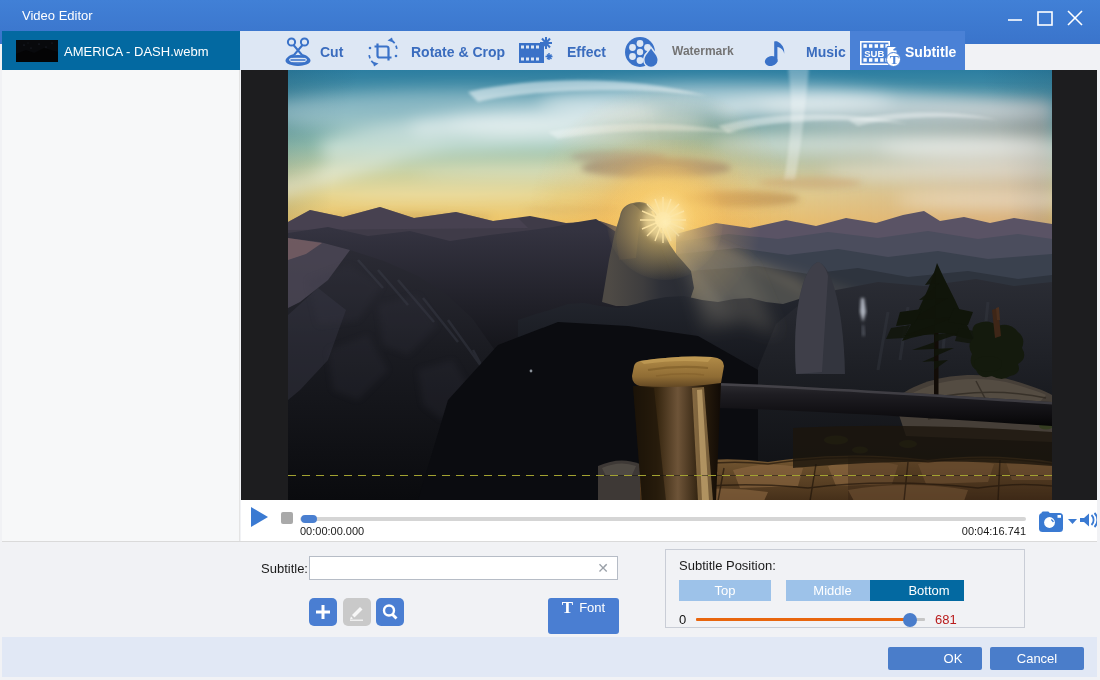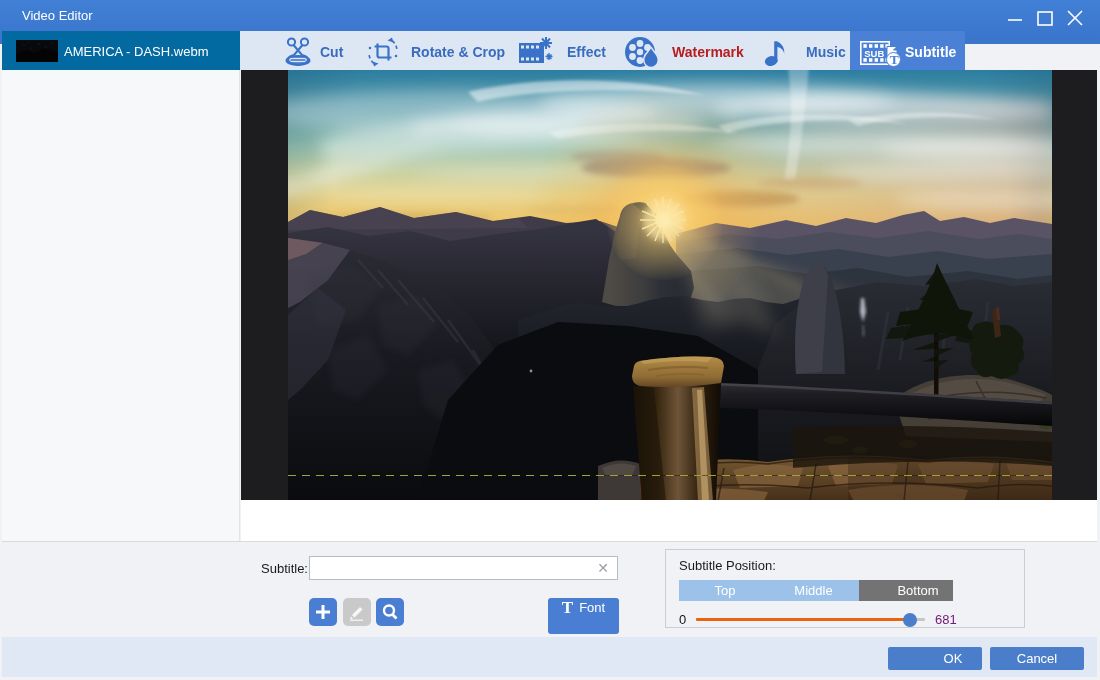--- a/index.html
+++ b/index.html
@@ -48,27 +48,27 @@
 #btn-plus { left:307px; }
 #btn-pencil { left:341px; background:#c9c9c9; }
 #btn-search { left:374px; }
 #btn-font { left:546px; top:56px; width:71px; height:36px; background:#4a7ed2; border-radius:3px; color:#ffffff; text-align:center; }
 #btn-font .T { font-family:"Liberation Serif",serif; font-size:17px; font-weight:bold; vertical-align:-1px; }
 #btn-font .f { font-size:13px; margin-left:6px; }
 #groupbox { left:663px; top:7px; width:360px; height:79px; border:1px solid #c9cdd6; }
 #lbl-pos { left:13px; top:8px; font-size:13px; color:#1a1a1a; }
 .posbtn { position:absolute; top:30px; height:21px; background:#9dc2e9; color:#fff; font-size:13px; text-align:center; line-height:21px; }
 #pos-top { left:13px; width:92px; }
-#pos-mid { left:101px; width:93px; }
-#pos-bot { left:193px; width:94px; background:#737373;padding-left:24px; }
+#pos-mid { left:120px; width:93px; }
+#pos-bot { left:204px; width:94px; background:#0369a1;padding-left:24px; }
 #lbl-0 { left:13px; top:62px; font-size:13px; color:#111; }
 #oline { left:30px; top:68px; width:213px; height:3px; background:#e8650d; border-radius:1px; }
 #gline { left:243px; top:68px; width:16px; height:3px; background:#c6c6c6; border-radius:1px; }
 #shandle { left:237px; top:63px; width:14px; height:14px; background:#4a7dcb; border-radius:50%; }
-#lbl-681 { left:269px; top:62px; font-size:13px; color:#701a75; }
+#lbl-681 { left:269px; top:62px; font-size:13px; color:#b91c1c; }
 
 
 #bottomstrip { left:2px; top:637px; width:1095px; height:40px; background:#e1e8f5; }
 .okbtn { position:absolute; top:10px; width:94px; height:23px; background:#4a7dca; color:#fff; font-size:13px; text-align:center; line-height:23px; border-radius:2px; }
 #btn-ok { left:886px;padding-left:36px; }
 #btn-cancel { left:988px; }
 </style>
 </head>
 <body>
 <div id="titlebar" class="abs">
@@ -119,21 +119,21 @@
         <rect x="13" y="8.5" width="3" height="3"></rect>
         <rect x="18" y="8.5" width="3" height="3"></rect>
       <rect x="3" y="20.5" width="3" height="3"></rect>
         <rect x="8" y="20.5" width="3" height="3"></rect>
         <rect x="13" y="20.5" width="3" height="3"></rect>
         <rect x="18" y="20.5" width="3" height="3"></rect>
     </g>
     <path d="M28,0 v12 M22,6 h12 M24,1.5 l8,9 M32,1.5 l-8,9" stroke="#3a72c8" stroke-width="2" fill="none"></path>
     <path d="M31,16 v7 M27.5,19.5 h7 M29,17.5 l4.5,4.5 M33.5,17.5 l-4.5,4.5" stroke="#3a72c8" stroke-width="1.4" fill="none"></path>
   </svg>
-  <div class="abs lbl" style="left:432px;top:13px;color:#b91c1c;font-weight:bold;font-size:14px">Watermark</div>
+  <div class="abs lbl" style="left:432px;top:13px;color:#737373;font-weight:bold;font-size:12px">Watermark</div>
   <svg class="abs" style="left:384px;top:5px" width="36" height="33" viewBox="0 0 36 33">
     <circle cx="16" cy="16" r="15" fill="#3a72c8"></circle>
     <g fill="#dde7f4">
       <circle cx="16" cy="16" r="3.2"></circle>
       <circle cx="16" cy="7.5" r="3.4"></circle>
         <circle cx="16" cy="24.5" r="3.4"></circle>
       <circle cx="8.5" cy="11.5" r="3.4"></circle>
         <circle cx="23.5" cy="11.5" r="3.4"></circle>
       <circle cx="8.5" cy="20.5" r="3.4"></circle>
         <circle cx="23.5" cy="20.5" r="3.4"></circle>
@@ -460,20 +460,40 @@
       <path d="M345,316 L433,313 L428,431 L354,431 Z" fill="url(#postg)"></path>
       <path d="M352,291 Q390,285 424,287 Q436,288 436,296 L433,313 Q390,319 352,316 Q344,314 344,306 L346,296 Q347,292 352,291 Z" fill="url(#ptopg)"></path>
       <path d="M352,291 Q390,285 424,287 L420,292 Q390,289 356,294 Z" fill="#c4a058" opacity="0.7"></path>
       <path d="M360,300 Q390,295 420,298" stroke="#6e501f" stroke-width="2" fill="none" opacity="0.45"></path>
       <path d="M368,306 Q395,302 416,305" stroke="#7a5826" stroke-width="1.5" fill="none" opacity="0.4"></path>
       <path d="M404,318 L416,317 L425,431 L410,431 Z" fill="#b3905c" opacity="0.6"></path>
         <path d="M409,320 L414,319.5 L421,431 L414,431 Z" fill="#dcbc80" opacity="0.55"></path>
       <path d="M345,316 L366,318 L378,431 L354,431 Z" fill="#1d1409" opacity="0.6"></path>
     </svg>
     <div id="dashline" class="abs"></div>
+  </div>
+  <div id="controls" class="abs">
+    <div id="play" class="abs"></div>
+    <div id="stop" class="abs"></div>
+    <div id="ptrack" class="abs"></div>
+    <div id="phandle" class="abs"></div>
+    <div id="time-l" class="abs">00:00:00.000</div>
+    <div id="time-r" class="abs">00:04:16.741</div>
+    <svg id="mediaicons" class="abs" style="left:795px;top:5px" width="61" height="30" viewBox="0 0 61 30">
+      <g fill="#3a7ad2">
+        <path d="M7,6.5 h5 a1.5,1.5 0 0 1 1.5,1.5 v0.5 h-8 v-0.5 a1.5,1.5 0 0 1 1.5,-1.5 z"></path>
+        <rect x="3" y="8" width="24" height="19" rx="3.5"></rect>
+      </g>
+      <circle cx="13.5" cy="17.5" r="5.4" fill="#fff"></circle>
+      <path d="M15.2,14.6 a3.6,3.6 0 0 1 2.1,2.6" stroke="#3a7ad2" stroke-width="1.4" fill="none"></path>
+      <rect x="21.5" y="10" width="3.5" height="2.8" fill="#fff"></rect>
+      <path d="M32,14 h9 l-4.5,5 z" fill="#3a7ad2"></path>
+      <path d="M44,13 h4 l5,-4.5 v13 l-5,-4.5 h-4 z" fill="#3a7ad2"></path>
+      <path d="M55.5,10 a7,7 0 0 1 0,10 M58.5,8 a10,10 0 0 1 0,14" stroke="#3a7ad2" stroke-width="1.8" fill="none"></path>
+    </svg>
   </div>
 </div>
 <div id="bottompanel" class="abs">
   <div id="lbl-subtitle" class="abs">Subtitle:</div>
   <div id="subinput" class="abs">
       <span class="x">✕</span>
     </div>
   <div id="btn-plus" class="sqbtn"><svg width="28" height="28" viewBox="0 0 28 28">
         <path d="M14,7 v14 M7,14 h14" stroke="#fff" stroke-width="3"></path>
       </svg></div>

